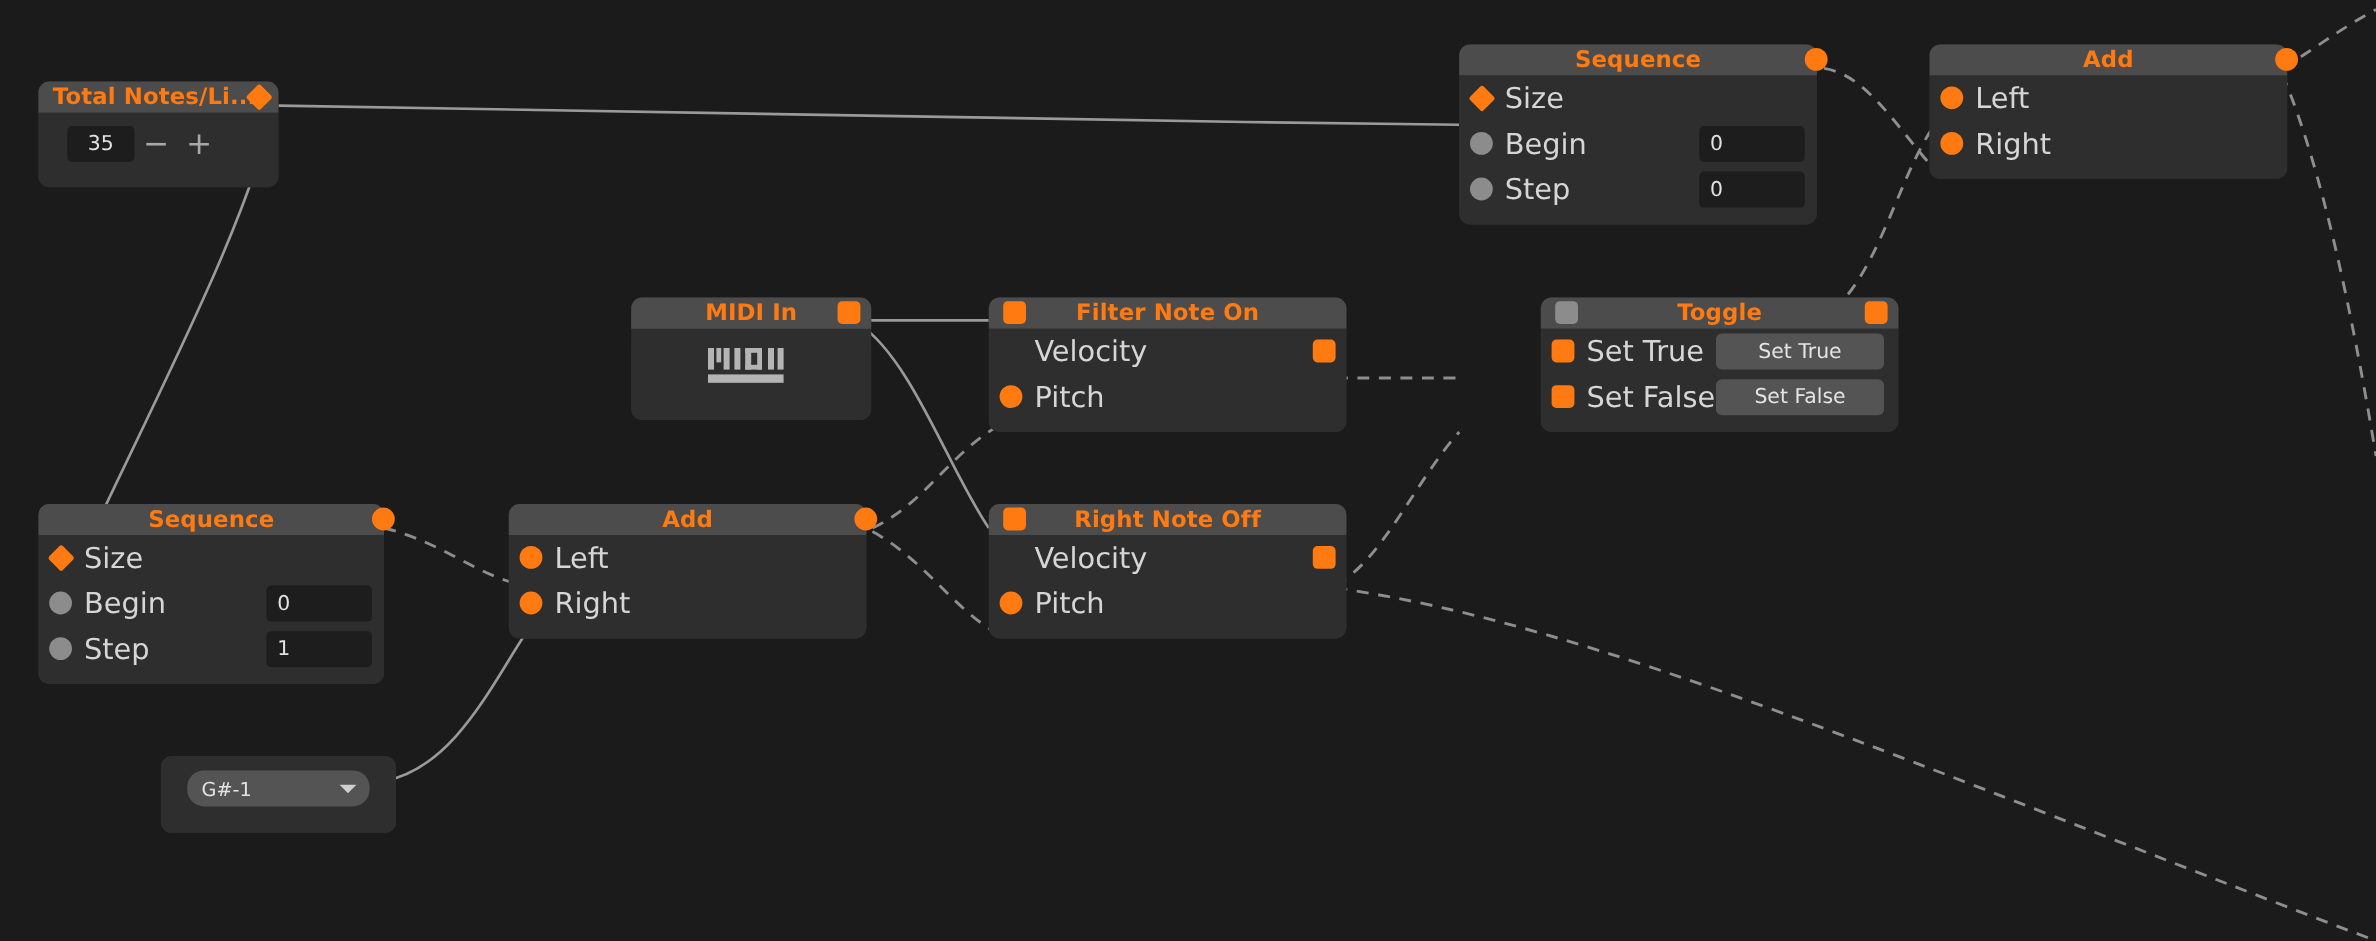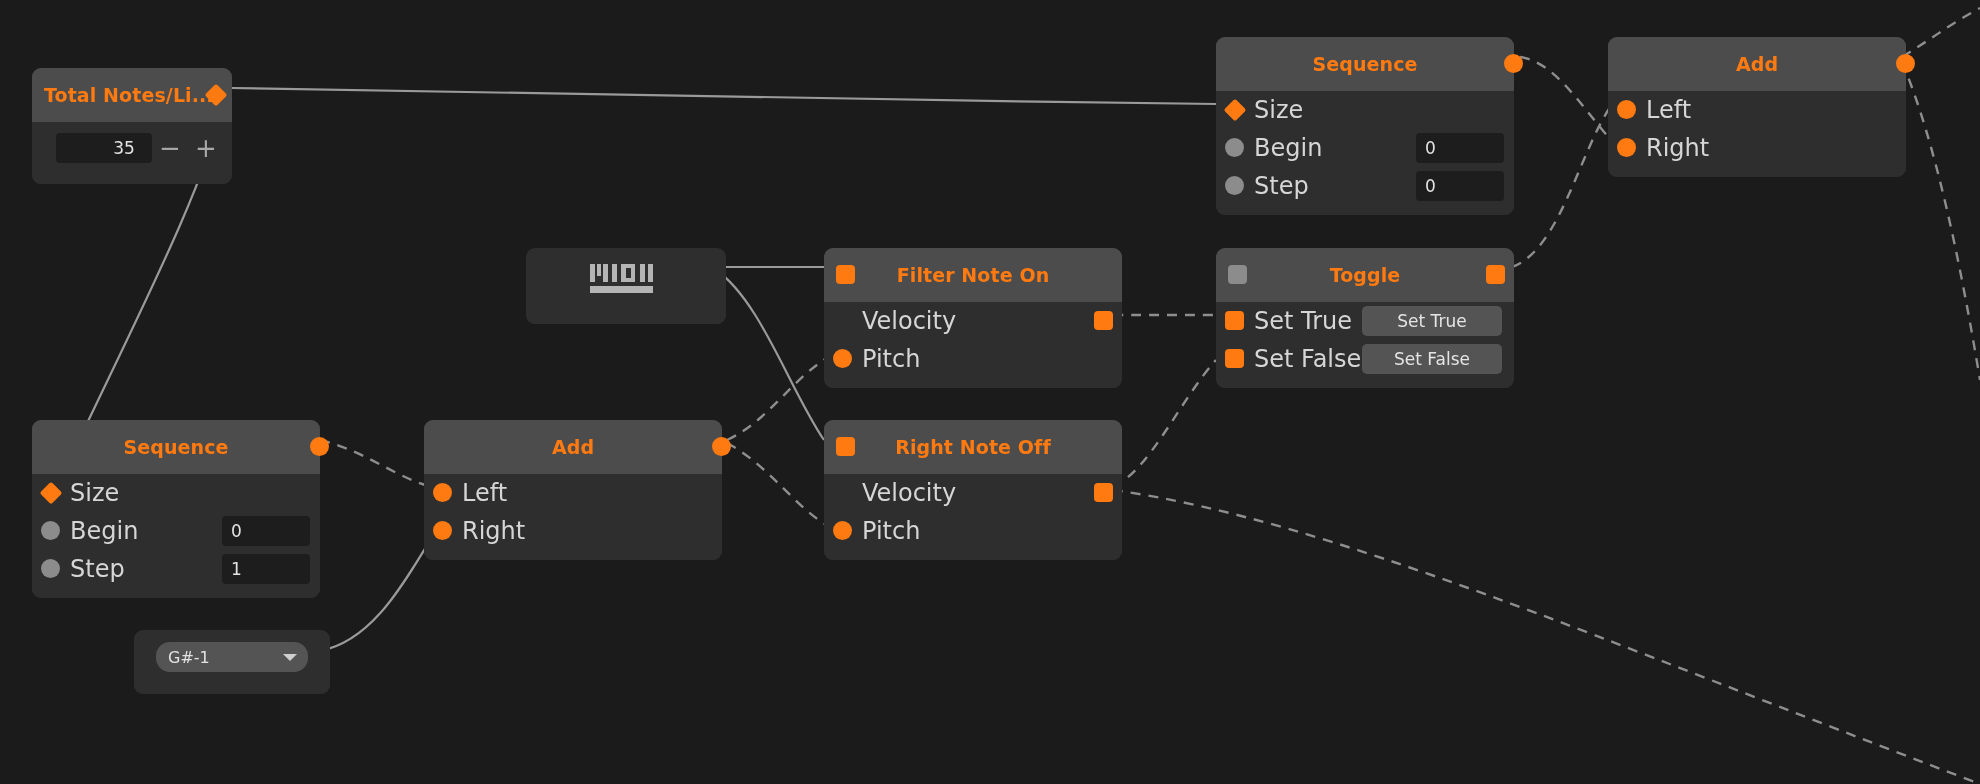--- a/index.html
+++ b/index.html
@@ -27,21 +27,21 @@
   .node {
     position: absolute;
     z-index: 2;
     border-radius: 9px;
     background: #2e2e2e;
     box-sizing: border-box;
     overflow: visible;
   }
   .node-header {
     position: relative;
-    height: 54px;
+    height: 26px;
     background: #4c4c4c;
     border-radius: 9px 9px 0 0;
     display: flex;
     align-items: center;
     justify-content: center;
   }
   .node-title {
     color: #ff7a10;
     font-size: 19px;
     font-weight: bold;
@@ -153,21 +153,20 @@
   .stepper-value {
     width: 56px;
     height: 30px;
     background: #1d1d1d;
     border-radius: 4px;
     color: #e2e2e2;
     font-size: 17px;
     display: flex;
     align-items: center;
     justify-content: center;
-    padding-left: 40px;
   }
   .step-btn {
     width: 36px;
     height: 34px;
     color: #a8a8a8;
     font-size: 26px;
     display: flex;
     align-items: center;
     justify-content: center;
     line-height: 1;
@@ -309,20 +308,24 @@
         <span class="row-label">Left</span>
       </div>
       <div class="row">
         <span class="port port-circle rp-left"></span>
         <span class="row-label">Right</span>
       </div>
     </div>
   </div>
 
   <div class="node" style="left:526px; top:248px; width:200px;">
+    <div class="node-header">
+      <span class="node-title">MIDI In</span>
+      <span class="port port-square hp-right-sq"></span>
+    </div>
     <div class="node-body" style="padding-bottom:18px;">
       <div class="midi-logo">
         <svg width="72" height="34" viewBox="0 0 72 34">
           <g fill="#b4b4b4">
             <rect x="0" y="2" width="5" height="18"></rect>
             <rect x="7" y="2" width="4" height="12"></rect>
             <rect x="13" y="2" width="5" height="18"></rect>
             <rect x="22" y="2" width="5" height="18"></rect>
             <rect x="31" y="2" width="14" height="4"></rect>
             <rect x="31" y="2" width="5" height="18"></rect>
@@ -387,21 +390,21 @@
         <span class="num-field">0</span>
       </div>
       <div class="row">
         <span class="port port-circle muted rp-left"></span>
         <span class="row-label">Step</span>
         <span class="num-field">0</span>
       </div>
     </div>
   </div>
 
-  <div class="node" style="left:1216px; top:248px; width:298px;">
+  <div class="node" style="left:1284px; top:248px; width:298px;">
     <div class="node-header">
       <span class="port port-square muted hp-left"></span>
       <span class="node-title">Toggle</span>
       <span class="port port-square hp-right-sq"></span>
     </div>
     <div class="node-body">
       <div class="row">
         <span class="port port-square rp-left"></span>
         <span class="row-label">Set True</span>
         <span class="btn-field">Set True</span>

